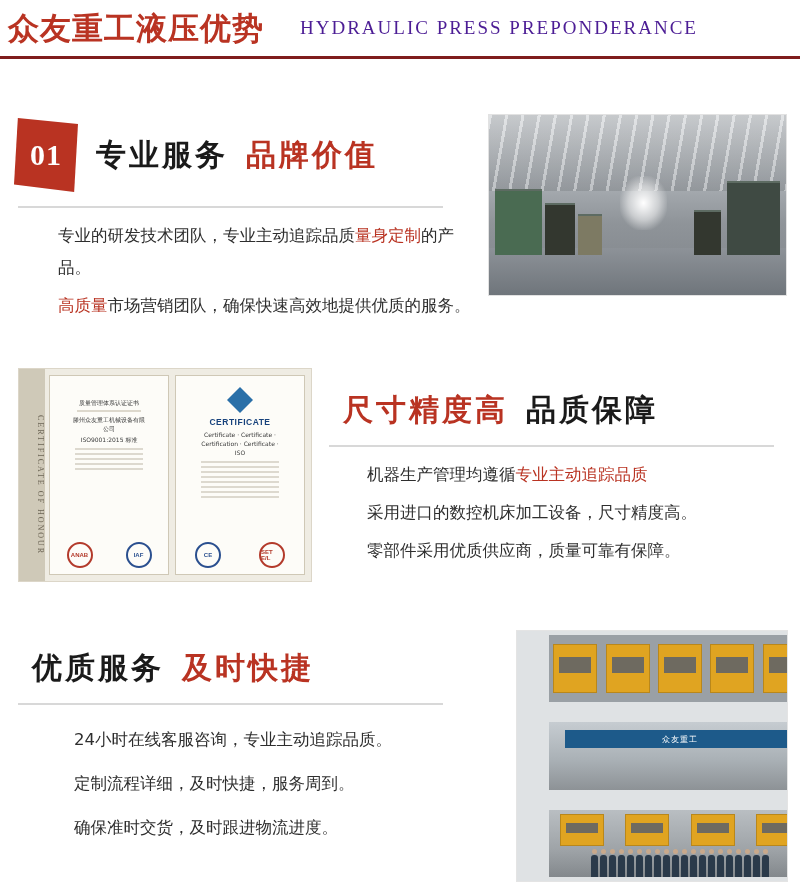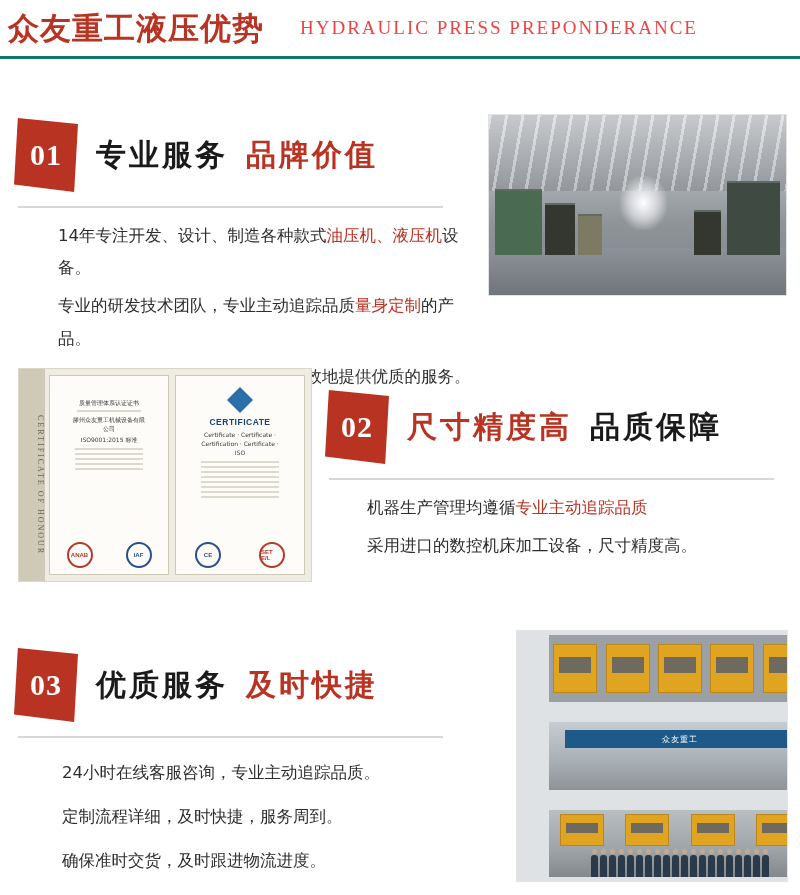--- a/index.html
+++ b/index.html
@@ -19,34 +19,34 @@
     width: 800px;
     height: 895px;
   }
 
   
   .header {
     position: relative;
     height: 56px;
     display: flex;
     align-items: center;
-    border-bottom: 3px solid #0f766e;
+    border-bottom: 3px solid #7f1d1d;
   }
   .header-cn {
     font-size: 31px;
     font-weight: bold;
     color: #b93322;
     letter-spacing: 1px;
     margin-left: 8px;
     line-height: 1;
     font-family: "DejaVu Sans", "Liberation Sans", sans-serif;
   }
   .header-en {
     font-size: 19px;
-    color: #ef4444;
+    color: #4c1d95;
     letter-spacing: 2.0px;
     margin-left: 36px;
     font-family: "Liberation Serif", serif;
   }
 
   
   .section {
     position: relative;
   }
 
@@ -309,21 +309,21 @@
     position: absolute;
     left: 14px;
     top: 18px;
     width: 490px;
   }
   #sec3 .rule {
     width: 425px;
     margin: 14px 0 16px 4px;
   }
   #sec3 .bullets {
-    margin-left: 48px;
+    margin-left: 60px;
     line-height: 2.3;
   }
   #photo3 {
     left: 516px;
     top: 0px;
     width: 272px;
     height: 252px;
     background: #dfe2e4;
     border: 1px solid #e4e4e4;
     padding: 4px;
@@ -414,21 +414,20 @@
   <div class="section" id="sec1">
     <div class="left">
       <div class="badge-row">
         <div class="badge">01</div>
         <div class="heading">
           <span>专业服务</span><span class="gap"></span><span class="accent">品牌价值</span>
         </div>
       </div>
       <div class="rule"></div>
       <div class="bullets">
-        <p><span>14年专注开发、设计、制造各种款式</span><span class="hl">油压机、液压机</span><span>设备。</span></p>
         <p><span>专业的研发技术团队，专业主动追踪品质</span><span class="hl">量身定制</span><span>的产品。</span></p>
         <p><span></span><span class="hl">高质量</span><span>市场营销团队，确保快速高效地提供优质的服务。</span></p>
       </div>
     </div>
 
     <div class="photo" id="photo1">
       <div class="factory">
         <div class="f-roof"></div>
         <div class="f-light"></div>
         <div class="f-floor"></div>
@@ -482,37 +481,36 @@
           <div class="cert-seals">
             <span class="seal blue">CE</span>
             <span class="seal">SET E/L</span>
           </div>
         </div>
       </div>
     </div>
 
     <div class="right">
       <div class="badge-row">
-        <div class="badge">02</div>
         <div class="heading">
           <span class="accent">尺寸精度高</span><span class="gap"></span><span>品质保障</span>
         </div>
       </div>
       <div class="rule"></div>
       <div class="bullets">
         <p><span>机器生产管理均遵循</span><span class="hl">专业主动追踪品质</span><span></span></p>
         <p><span>采用进口的数控机床加工设备，尺寸精度高。</span></p>
+        <p><span>零部件采用优质供应商，质量可靠有保障。</span></p>
       </div>
     </div>
   </div>
 
   <div class="section" id="sec3">
     <div class="left">
       <div class="badge-row">
-        <div class="badge">03</div>
         <div class="heading">
           <span>优质服务</span><span class="gap"></span><span class="accent">及时快捷</span>
         </div>
       </div>
       <div class="rule"></div>
       <div class="bullets">
         <p><span>24小时在线客服咨询，专业主动追踪品质。</span></p>
         <p><span>定制流程详细，及时快捷，服务周到。</span></p>
         <p><span>确保准时交货，及时跟进物流进度。</span></p>
       </div>

